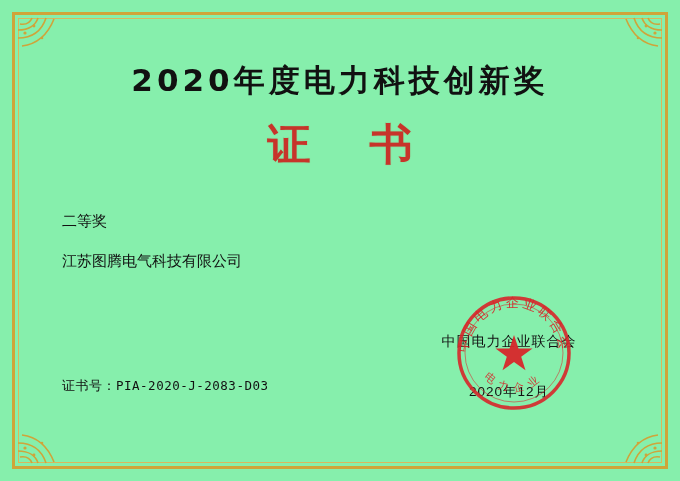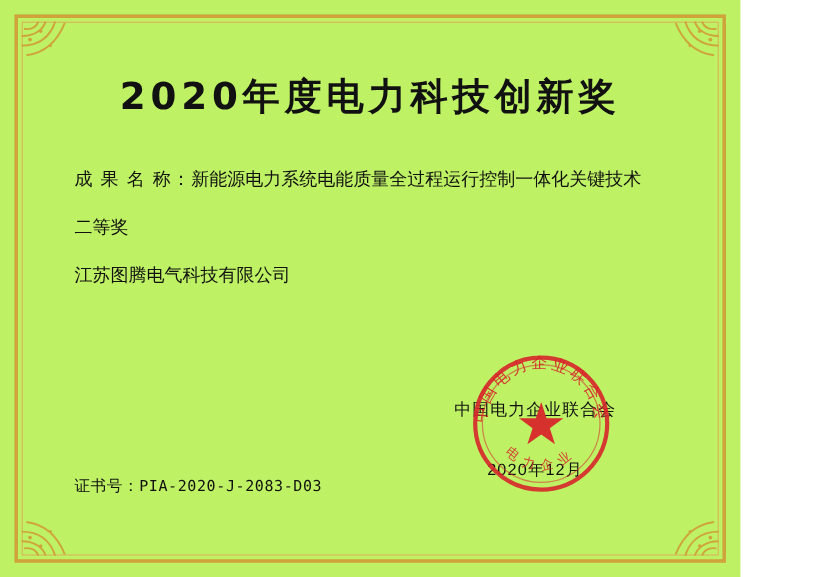--- a/index.html
+++ b/index.html
@@ -9,23 +9,23 @@
   }
   body {
     width: 680px;
     height: 481px;
     font-family: "Liberation Sans", sans-serif;
     overflow: hidden;
   }
 
   .certificate {
     position: relative;
-    width: 617px;
+    width: 680px;
     height: 481px;
-    background: #bef264;
+    background: #86efac;
     box-sizing: border-box;
   }
 
   
   .frame-outer {
     position: absolute;
     left: 12px;
     top: 12px;
     right: 12px;
     bottom: 12px;
@@ -112,21 +112,21 @@
     font-size: 15px;
     letter-spacing: 0px;
     color: #111;
     white-space: nowrap;
   }
 
   
   .cert-no {
     position: absolute;
     left: 22px;
-    bottom: 33px;
+    bottom: 52px;
     font-family: "DejaVu Sans", sans-serif;
     font-size: 13px;
     color: #111;
     letter-spacing: 0.5px;
     white-space: nowrap;
   }
   .cert-no .num {
     font-family: "DejaVu Sans Mono", monospace;
     font-size: 12.5px;
     letter-spacing: 0.5px;
@@ -233,27 +233,24 @@
         <circle cx="18" cy="10" r="1.4"></circle>
         <circle cx="26" cy="22" r="1.3"></circle>
       </g>
     </svg>
   </div>
 
   <div class="content">
 
     <div class="title-main">2020年度电力科技创新奖</div>
 
+    <div class="title-cert">证 书</div>
 
     <div class="fields">
 
-      <div class="field-row">
-        <span class="field-label">成 果 名 称：</span>
-        <span class="field-value">新能源电力系统电能质量全过程运行控制一体化关键技术</span>
-      </div>
 
       <div class="field-row">
         <span class="field-value">二等奖</span>
       </div>
 
       <div class="field-row">
         <span class="field-value">江苏图腾电气科技有限公司</span>
       </div>
 
     </div>

